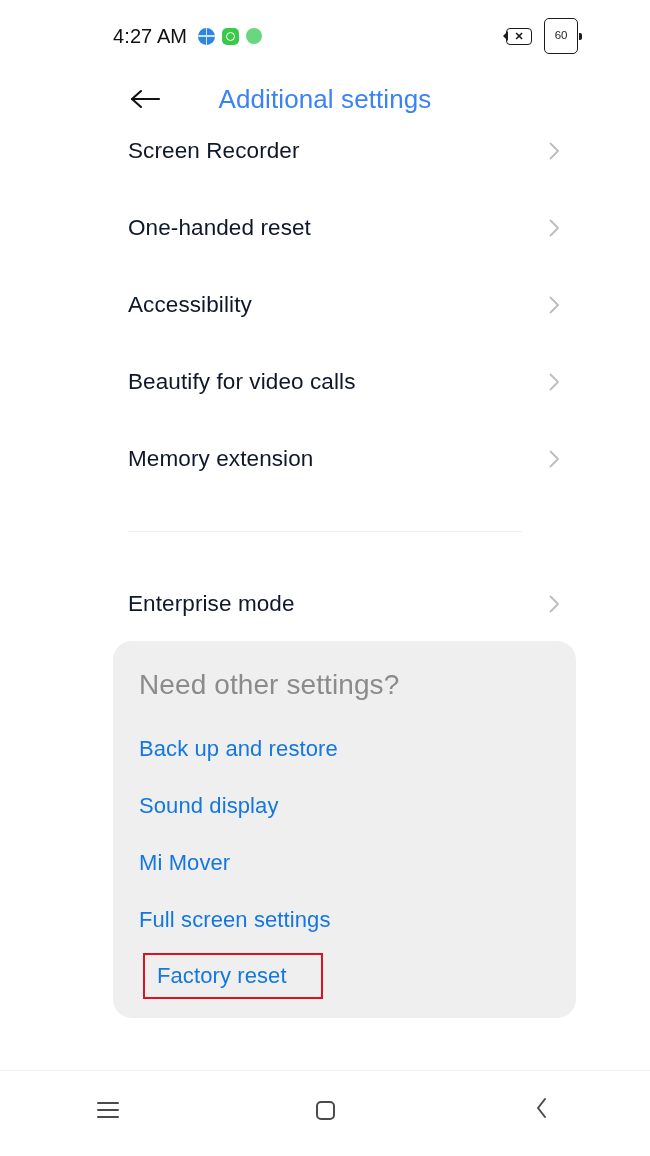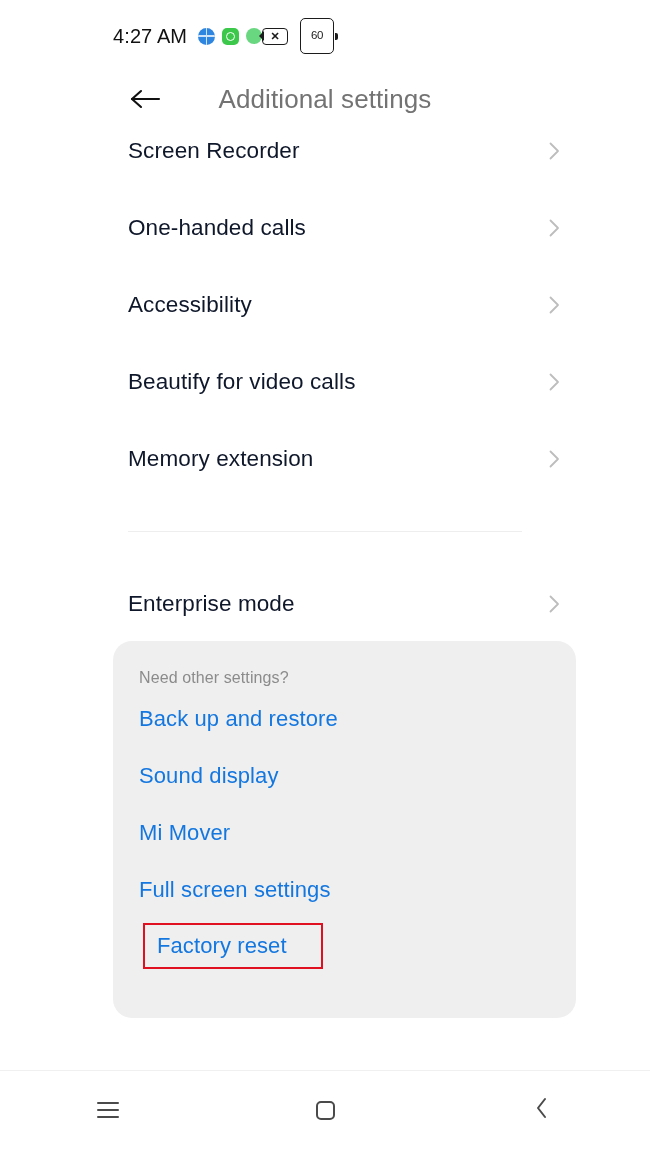--- a/index.html
+++ b/index.html
@@ -18,20 +18,21 @@
 
   
   .status-bar {
     position: absolute;
     top: 0;
     left: 0;
     width: 650px;
     height: 72px;
     display: flex;
     align-items: center;
+    justify-content: space-between;
     padding: 0 72px 0 113px;
     box-sizing: border-box;
   }
   .status-left {
     display: flex;
     align-items: center;
     gap: 9px;
   }
   .status-clock {
     font-size: 20px;
@@ -165,21 +166,21 @@
     width: 34px;
     height: 22px;
     cursor: pointer;
   }
   .page-title {
     position: absolute;
     left: 0;
     width: 650px;
     text-align: center;
     font-size: 26px;
-    color: #737373;
+    color: #3b82f6;
     font-weight: 400;
     letter-spacing: 0.1px;
   }
 
   
   .content {
     position: absolute;
     top: 126px;
     left: 0;
     width: 650px;
@@ -231,24 +232,24 @@
     left: 113px;
     top: 641px;
     width: 463px;
     height: 377px;
     background: #efefef;
     border-radius: 19px;
     box-sizing: border-box;
     padding: 28px 0 0 0;
   }
   .card-heading {
-    font-size: 16px;
+    font-size: 28px;
     color: #8b8b8b;
     padding-left: 26px;
-    margin-bottom: 3px;
+    margin-bottom: 19px;
     letter-spacing: 0.1px;
   }
   .card-links {
     display: flex;
     flex-direction: column;
   }
   .card-link {
     position: relative;
     font-size: 22px;
     color: #1477e0;
@@ -352,21 +353,21 @@
     <div class="list-item">
       <span class="list-item-label">Screen Recorder</span>
       <span class="chev">
         <svg width="11" height="18" viewBox="0 0 11 18" fill="none">
             <path d="M1.5 1.5 L9 9 L1.5 16.5" stroke="#bdbdbd" stroke-width="1.8" stroke-linecap="round" stroke-linejoin="round"></path>
           </svg>
       </span>
     </div>
 
     <div class="list-item">
-      <span class="list-item-label">One-handed calls</span>
+      <span class="list-item-label">One-handed reset</span>
       <span class="chev">
         <svg width="11" height="18" viewBox="0 0 11 18" fill="none">
             <path d="M1.5 1.5 L9 9 L1.5 16.5" stroke="#bdbdbd" stroke-width="1.8" stroke-linecap="round" stroke-linejoin="round"></path>
           </svg>
       </span>
     </div>
 
     <div class="list-item">
       <span class="list-item-label">Accessibility</span>
       <span class="chev">

